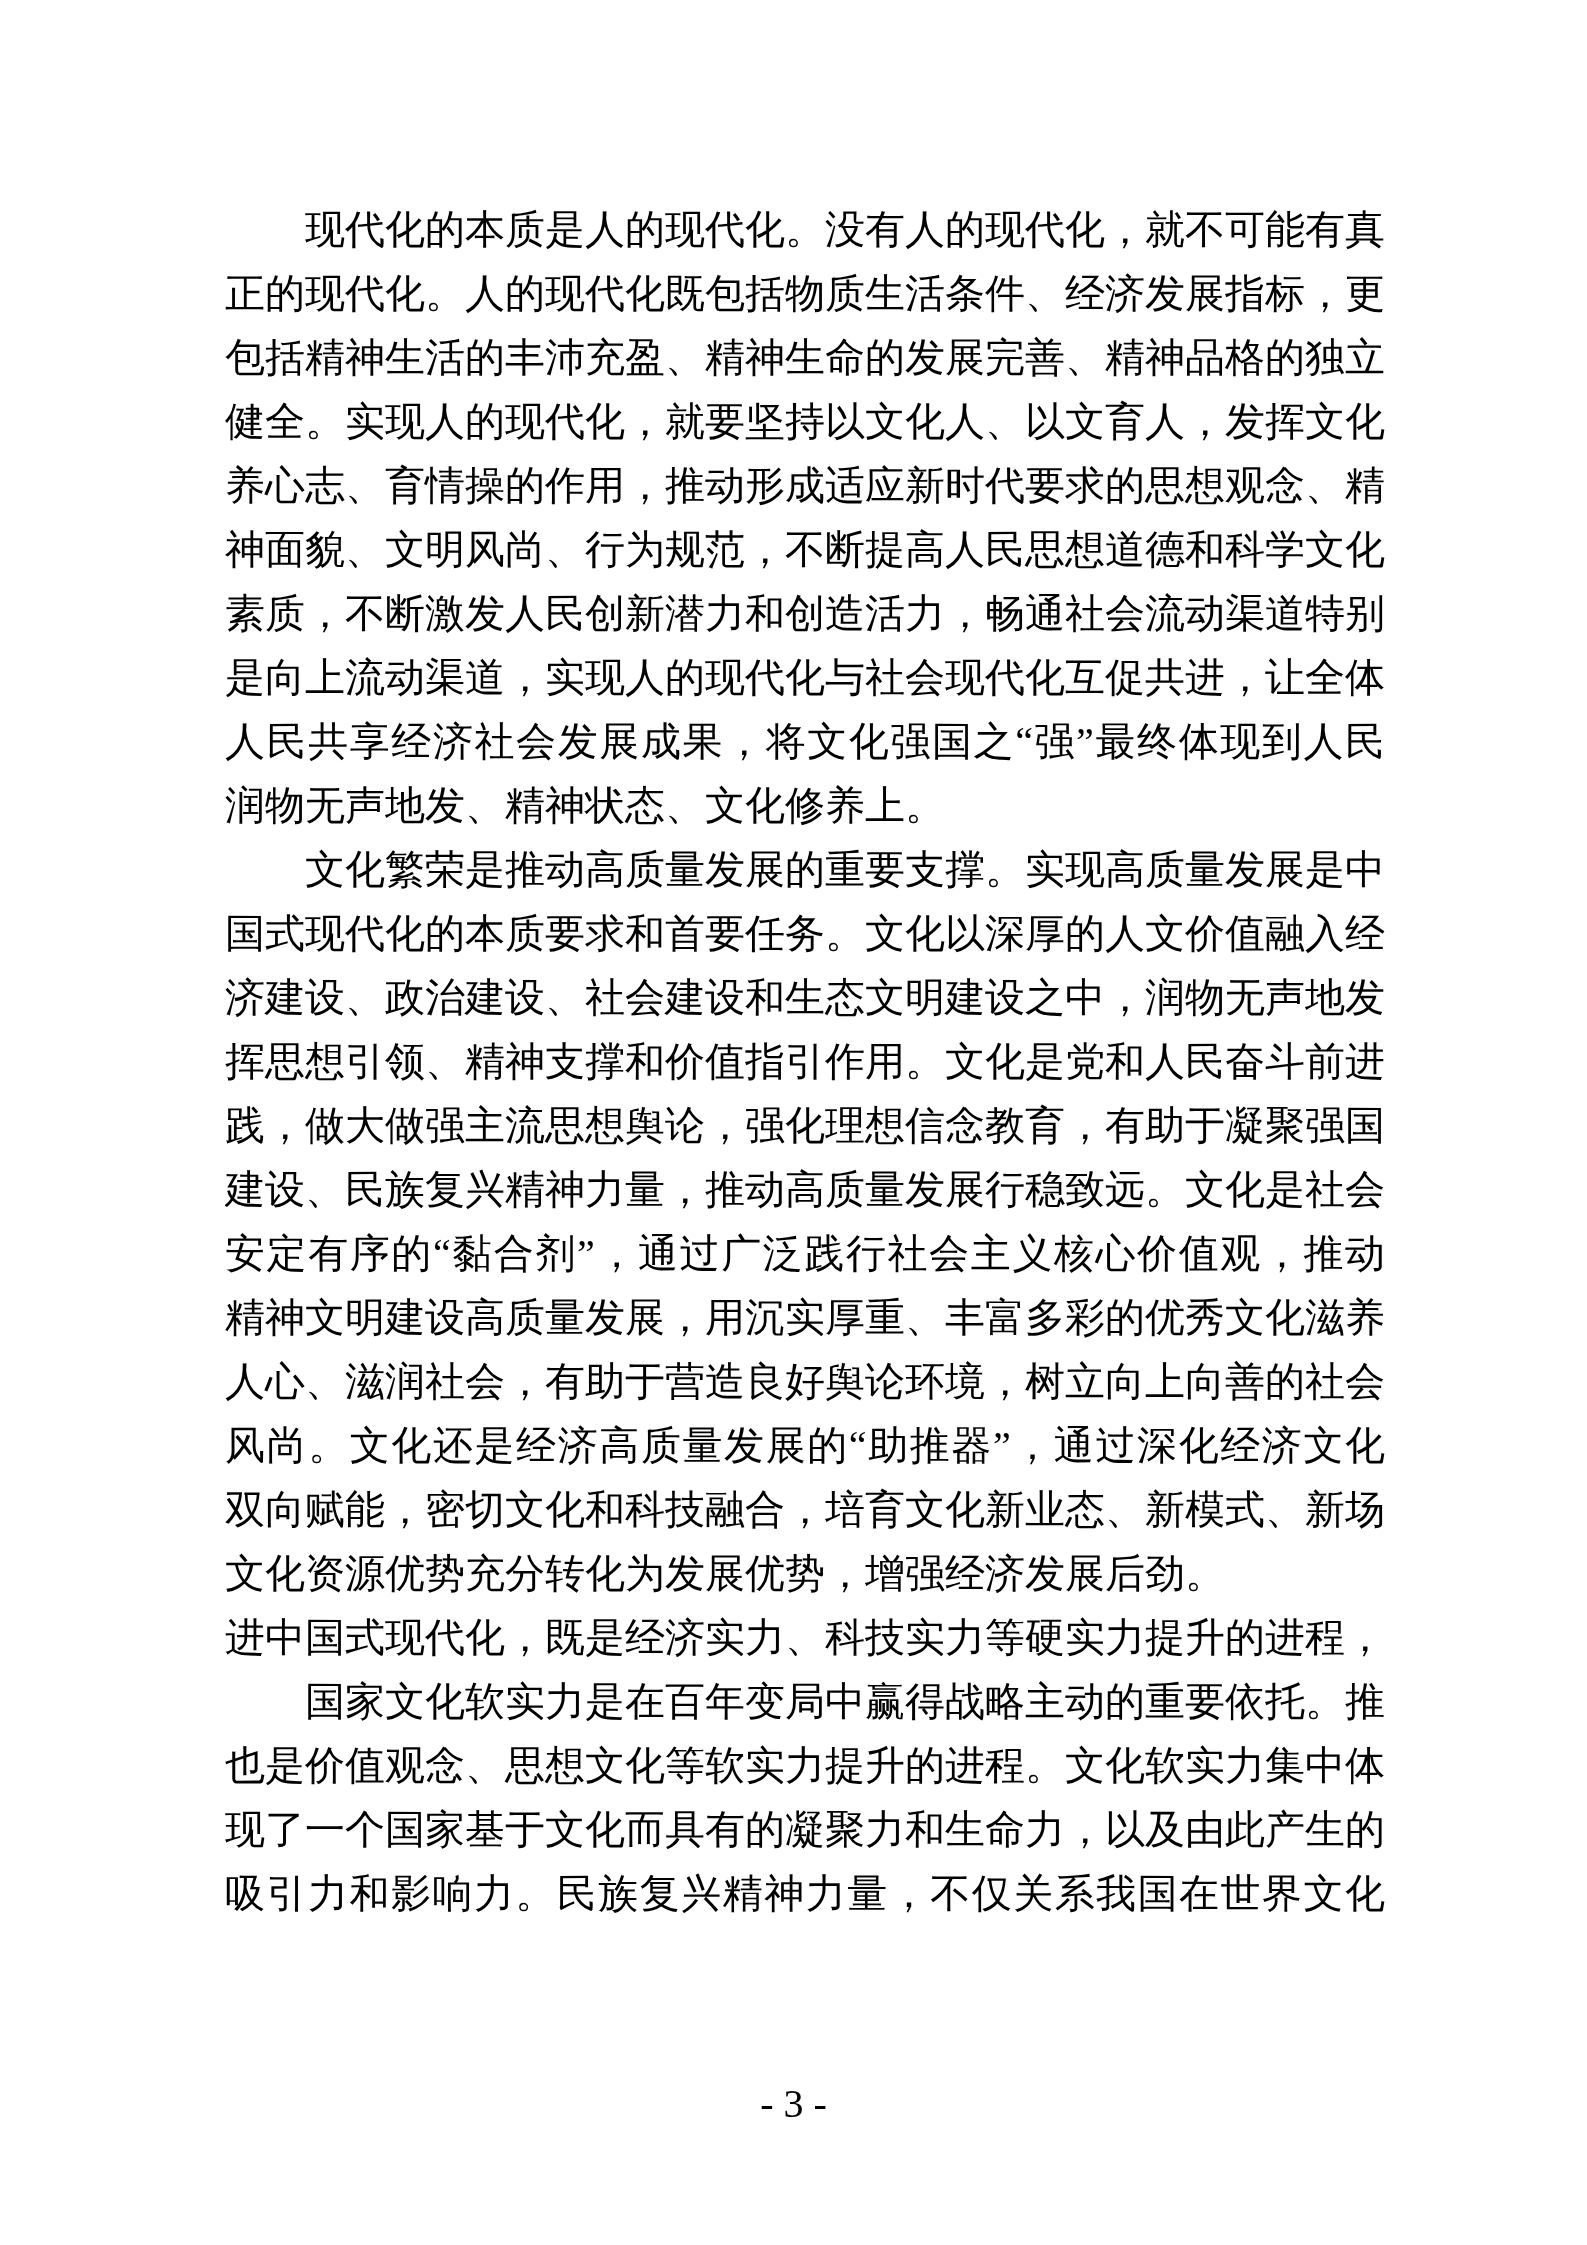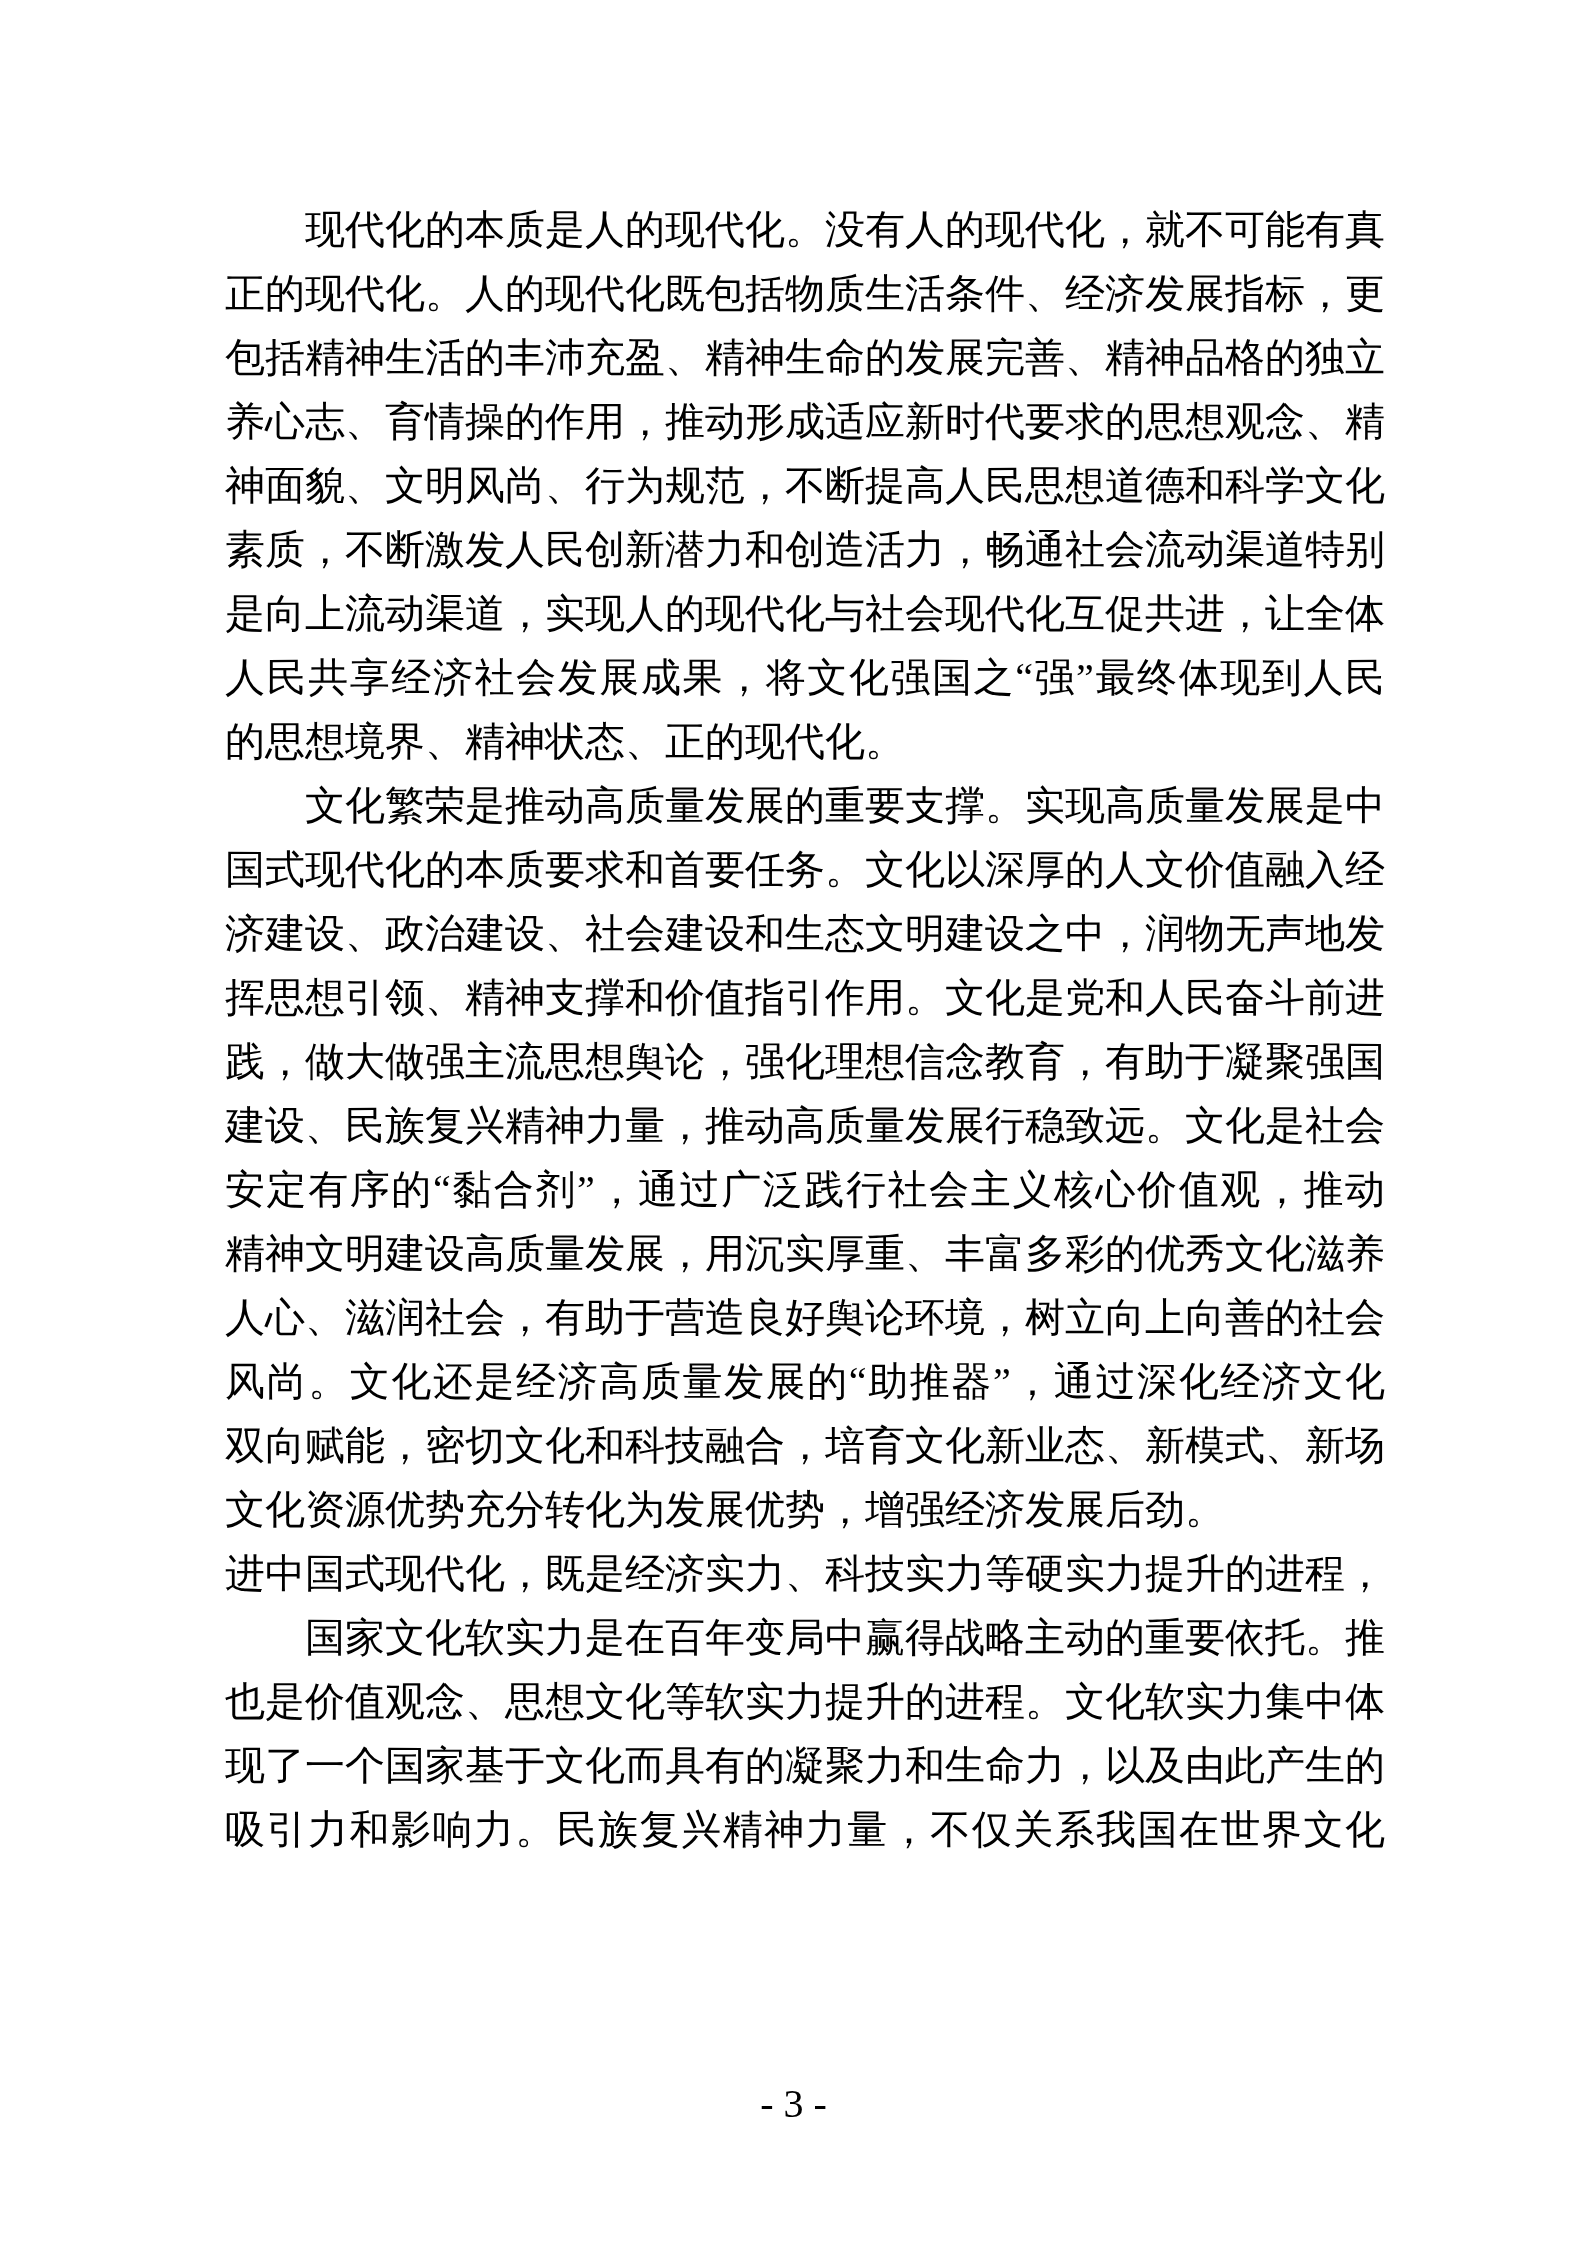--- a/index.html
+++ b/index.html
@@ -60,26 +60,27 @@
 <body>
 
 <div class="page">
 
   <div class="text-block">
 
     <div class="paragraph">
       <div class="line full indent">现代化的本质是人的现代化。没有人的现代化，就不可能有真</div>
       <div class="line full">正的现代化。人的现代化既包括物质生活条件、经济发展指标，更</div>
       <div class="line full">包括精神生活的丰沛充盈、精神生命的发展完善、精神品格的独立</div>
+      <div class="line full">健全。实现人的现代化，就要坚持以文化人、以文育人，发挥文化</div>
       <div class="line full">养心志、育情操的作用，推动形成适应新时代要求的思想观念、精</div>
       <div class="line full">神面貌、文明风尚、行为规范，不断提高人民思想道德和科学文化</div>
       <div class="line full">素质，不断激发人民创新潜力和创造活力，畅通社会流动渠道特别</div>
       <div class="line full">是向上流动渠道，实现人的现代化与社会现代化互促共进，让全体</div>
       <div class="line full">人民共享经济社会发展成果，将文化强国之“强”最终体现到人民</div>
-      <div class="line">的思想境界、精神状态、正的现代化。</div>
+      <div class="line">润物无声地发、精神状态、文化修养上。</div>
     </div>
 
     <div class="paragraph">
       <div class="line full indent">文化繁荣是推动高质量发展的重要支撑。实现高质量发展是中</div>
       <div class="line full">国式现代化的本质要求和首要任务。文化以深厚的人文价值融入经</div>
       <div class="line full">济建设、政治建设、社会建设和生态文明建设之中，润物无声地发</div>
       <div class="line full">挥思想引领、精神支撑和价值指引作用。文化是党和人民奋斗前进</div>
       <div class="line full">践，做大做强主流思想舆论，强化理想信念教育，有助于凝聚强国</div>
       <div class="line full">建设、民族复兴精神力量，推动高质量发展行稳致远。文化是社会</div>
       <div class="line full">安定有序的“黏合剂”，通过广泛践行社会主义核心价值观，推动</div>

